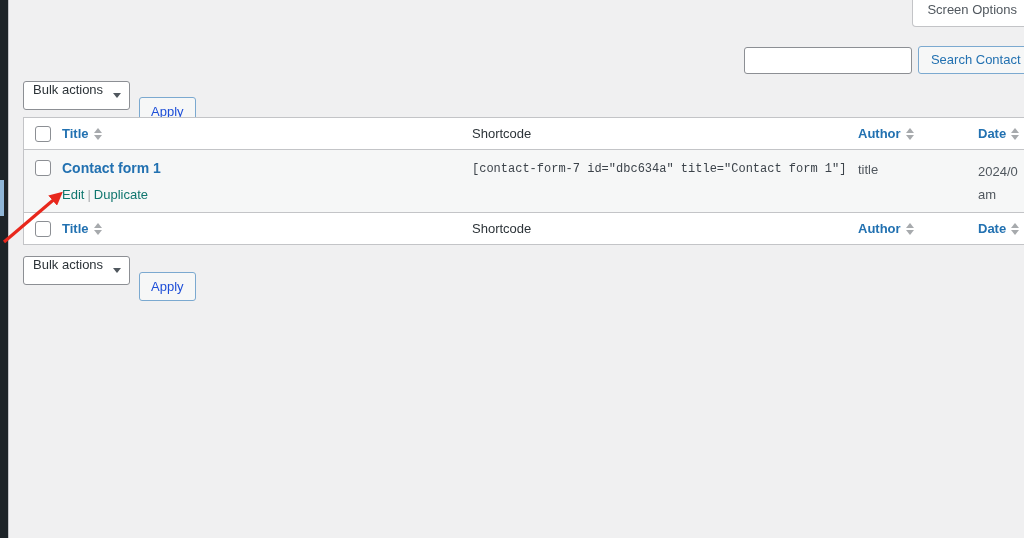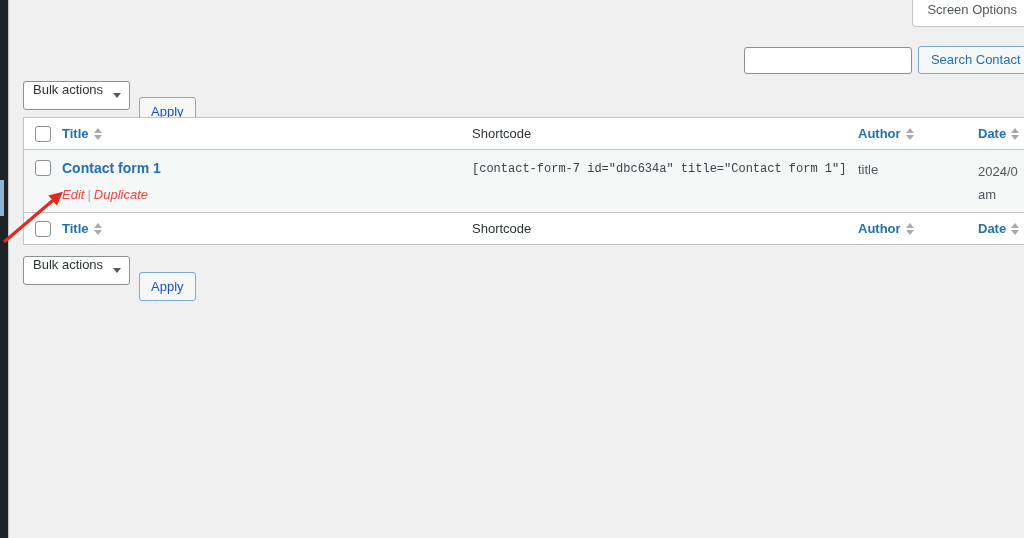--- a/index.html
+++ b/index.html
@@ -289,23 +289,22 @@
     text-decoration: none;
     line-height: 1.4;
   }
   .row-actions {
     margin-top: 6px;
     font-size: 13px;
     color: #787c82;
     line-height: 1.5;
   }
   .row-actions a {
-    color: #ef4444;
+    color: #0f766e;
     text-decoration: none;
-    font-style: italic;
   }
   .row-actions .sep {
     color: #a7aaad;
     padding: 0 3px;
   }
 
   .shortcode-text {
     font-family: "Liberation Mono", monospace;
     font-size: 12px;
     color: #3c434a;

